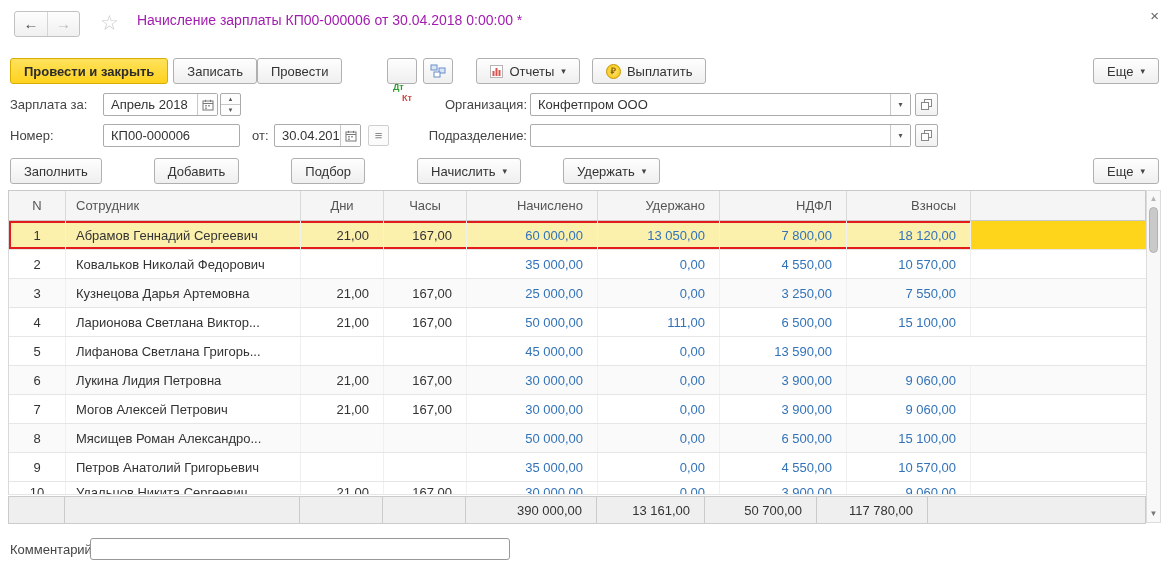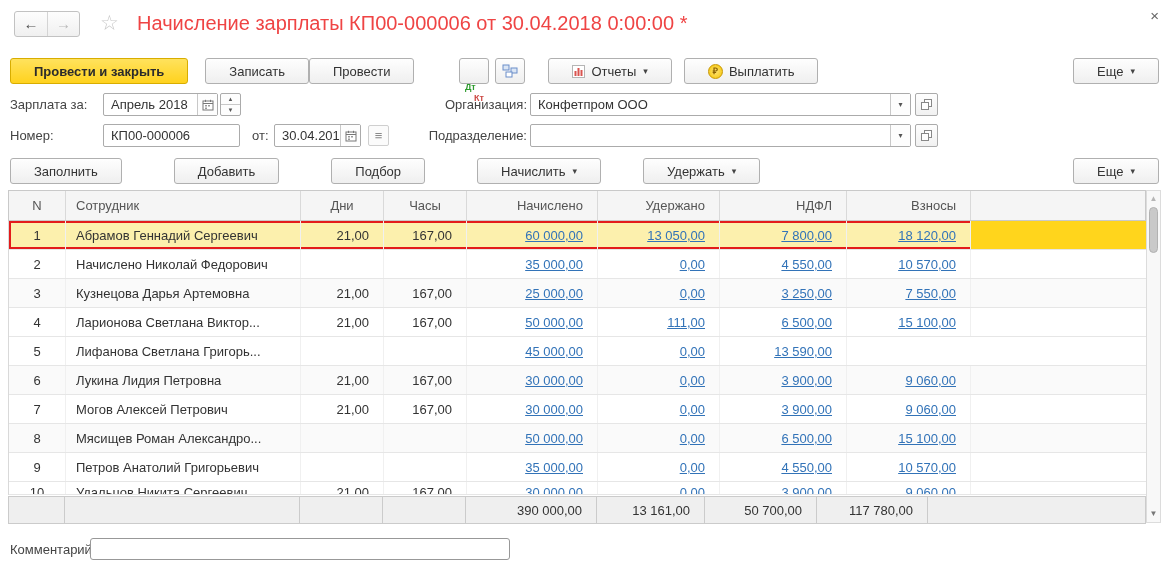--- a/index.html
+++ b/index.html
@@ -5,28 +5,28 @@
   * { margin:0; padding:0; box-sizing:border-box; }
   body { font-family:"Liberation Sans","DejaVu Sans",sans-serif; font-size:13px; color:#333; background:#fff; }
   .app { position:relative; width:1171px; height:563px; background:#fff; overflow:hidden; }
 
   
   .titlebar { position:absolute; top:8px; left:0; right:0; height:38px; }
   .navpair { position:absolute; left:14px; top:3px; display:flex; border:1px solid #c2c2c2; border-radius:3px; overflow:hidden; background:linear-gradient(#fdfdfd,#f0f0f0); }
   .navbtn { width:32px; height:24px; border:none; background:transparent; font-size:15px; color:#4d4d4d; cursor:pointer; line-height:22px; }
   .navbtn.fwd { border-left:1px solid #d4d4d4; color:#b9b9b9; }
   .star { position:absolute; left:100px; top:3px; font-size:21px; color:#c9c9c9; cursor:pointer; }
-  .doc-title { position:absolute; left:137px; top:4px; font-size:20px; color:#ef4444; white-space:nowrap; }
+  .doc-title { position:absolute; left:137px; top:4px; font-size:14px; color:#a21caf; white-space:nowrap; }
   .close-x { position:absolute; right:12px; top:-1px; font-size:15px; color:#666; cursor:pointer; }
 
   
   .toolbar { position:absolute; left:10px; right:12px; display:flex; align-items:center; }
   .tb1 { top:57px; height:28px; }
   .tb2 { top:157px; height:28px;gap:35px; }
-  .btn { height:26px; padding:0 23px; border:1px solid #b0b0b0; border-radius:3px; background:linear-gradient(#fefefe,#efefef); font:inherit; color:#333; cursor:pointer; display:inline-flex; align-items:center; gap:6px; white-space:nowrap; }
+  .btn { height:26px; padding:0 13px; border:1px solid #b0b0b0; border-radius:3px; background:linear-gradient(#fefefe,#efefef); font:inherit; color:#333; cursor:pointer; display:inline-flex; align-items:center; gap:6px; white-space:nowrap; }
   .btn-primary { background:linear-gradient(var(--accent-yellow-light,#ffe25d),var(--accent-yellow,#ffd21e)); border-color:#d8ad00; font-weight:700; color:#2b2b2b; }
   .iconbtn { width:30px; padding:0; justify-content:center; }
   .dd { font-size:9px; color:#444; margin-left:1px; }
   .spacer { flex:1; }
   .dtkt { position:relative; width:19px; height:19px; display:inline-block;margin-top:42px; }
   .dtkt .dt { position:absolute; top:-1px; left:0; font:700 9px/10px "Liberation Sans",sans-serif; color:#2e9b2e; font-style:normal; }
   .dtkt .kt { position:absolute; bottom:-1px; right:0; font:700 9px/10px "Liberation Sans",sans-serif; color:#cc4a45; font-style:normal; }
   .coin { width:15px; height:15px; border-radius:50%; background:radial-gradient(#ffe477,#f5c400); border:1px solid #c79600; color:#8a6100; font:700 9px/13px "Liberation Sans",sans-serif; text-align:center; display:inline-block; }
 
   
@@ -53,21 +53,21 @@
   .c-right { justify-content:flex-end; padding-right:14px; }
   .tbody { width:1138px; border-left:1px solid #d9d9d9; border-right:1px solid #d9d9d9; }
   .trow { height:29px; border-bottom:1px solid #e6e6e6; background:#fff; cursor:default; }
   .trow.shade { background:#fafafa; }
   .trow.sel { background:var(--selected-row,#fcf0ad); box-shadow:inset 0 0 0 2px var(--selection-border,#e31b1b); }
   .trow.clip { height:13px; overflow:hidden; }
   .trow.clip .td { align-items:flex-start; padding-top:3px; }
   .td { display:flex; align-items:center; border-right:1px solid #f0f0f0; overflow:hidden; white-space:nowrap; }
   .td:last-child { border-right:none; }
   .trow.sel .c-empty { background:var(--selected-cell,#ffd51c); }
-  .amt { color:var(--link,#3273b8); text-decoration:underline; cursor:pointer;text-align:center; }
+  .amt { color:var(--link,#3273b8); cursor:pointer;text-align:center; }
 
   .tfoot { display:grid; grid-template-columns:57px 235px 83px 83px 131px 108px 112px 111px 1fr; width:1138px; height:28px; margin-top:1px; }
   .tf { background:var(--totals-bg,#efefef); border:1px solid #cbcbcb; border-left:none; display:flex; align-items:center; justify-content:flex-end; padding-right:14px; color:#333; }
   .tf:first-child { border-left:1px solid #cbcbcb; }
 
   .vscroll { position:absolute; top:0; right:0; width:15px; height:333px; background:#f8f8f8; border:1px solid #dcdcdc; }
   .sb-up, .sb-down { position:absolute; left:0; right:0; height:14px; text-align:center; font-size:8px; cursor:pointer; }
   .sb-up { top:0; color:#b5b5b5; line-height:16px; }
   .sb-down { bottom:0; color:#777; line-height:12px; }
   .sb-thumb { position:absolute; top:16px; left:2px; right:2px; height:46px; background:#c9c9c9; border:1px solid #b2b2b2; border-radius:5px; cursor:grab; }
@@ -91,21 +91,21 @@
     </div>
     <span class="star">☆</span>
     <div class="doc-title">Начисление зарплаты КП00-000006 от 30.04.2018 0:00:00 *</div>
     <span class="close-x">×</span>
   </div>
 
   <div class="toolbar tb1">
     <button class="btn btn-primary">
         <span>Провести и закрыть</span>
       </button>
-    <button class="btn" style="margin-left:17px">
+    <button class="btn" style="margin-left:5px">
         <span>Записать</span>
       </button>
     <button class="btn" style="">
         <span>Провести</span>
       </button>
     <button class="btn iconbtn" style="margin-left:45px">
       <span class="dtkt">
           <i class="dt">Дт</i>
           <i class="kt">Кт</i>
         </span>
@@ -270,21 +270,21 @@
     <div class="td c-right">
             <span class="amt">7 800,00</span>
           </div>
     <div class="td c-right">
             <span class="amt">18 120,00</span>
           </div>
     <div class="td c-empty"></div>
   </div>
         <div class="trow">
     <div class="td c-center">2</div>
-    <div class="td c-left">Начислено Николай Федорович</div>
+    <div class="td c-left">Ковальков Николай Федорович</div>
     <div class="td c-right"></div>
     <div class="td c-right"></div>
     <div class="td c-right">
             <span class="amt">35 000,00</span>
           </div>
     <div class="td c-right">
             <span class="amt">0,00</span>
           </div>
     <div class="td c-right">
             <span class="amt">4 550,00</span>

